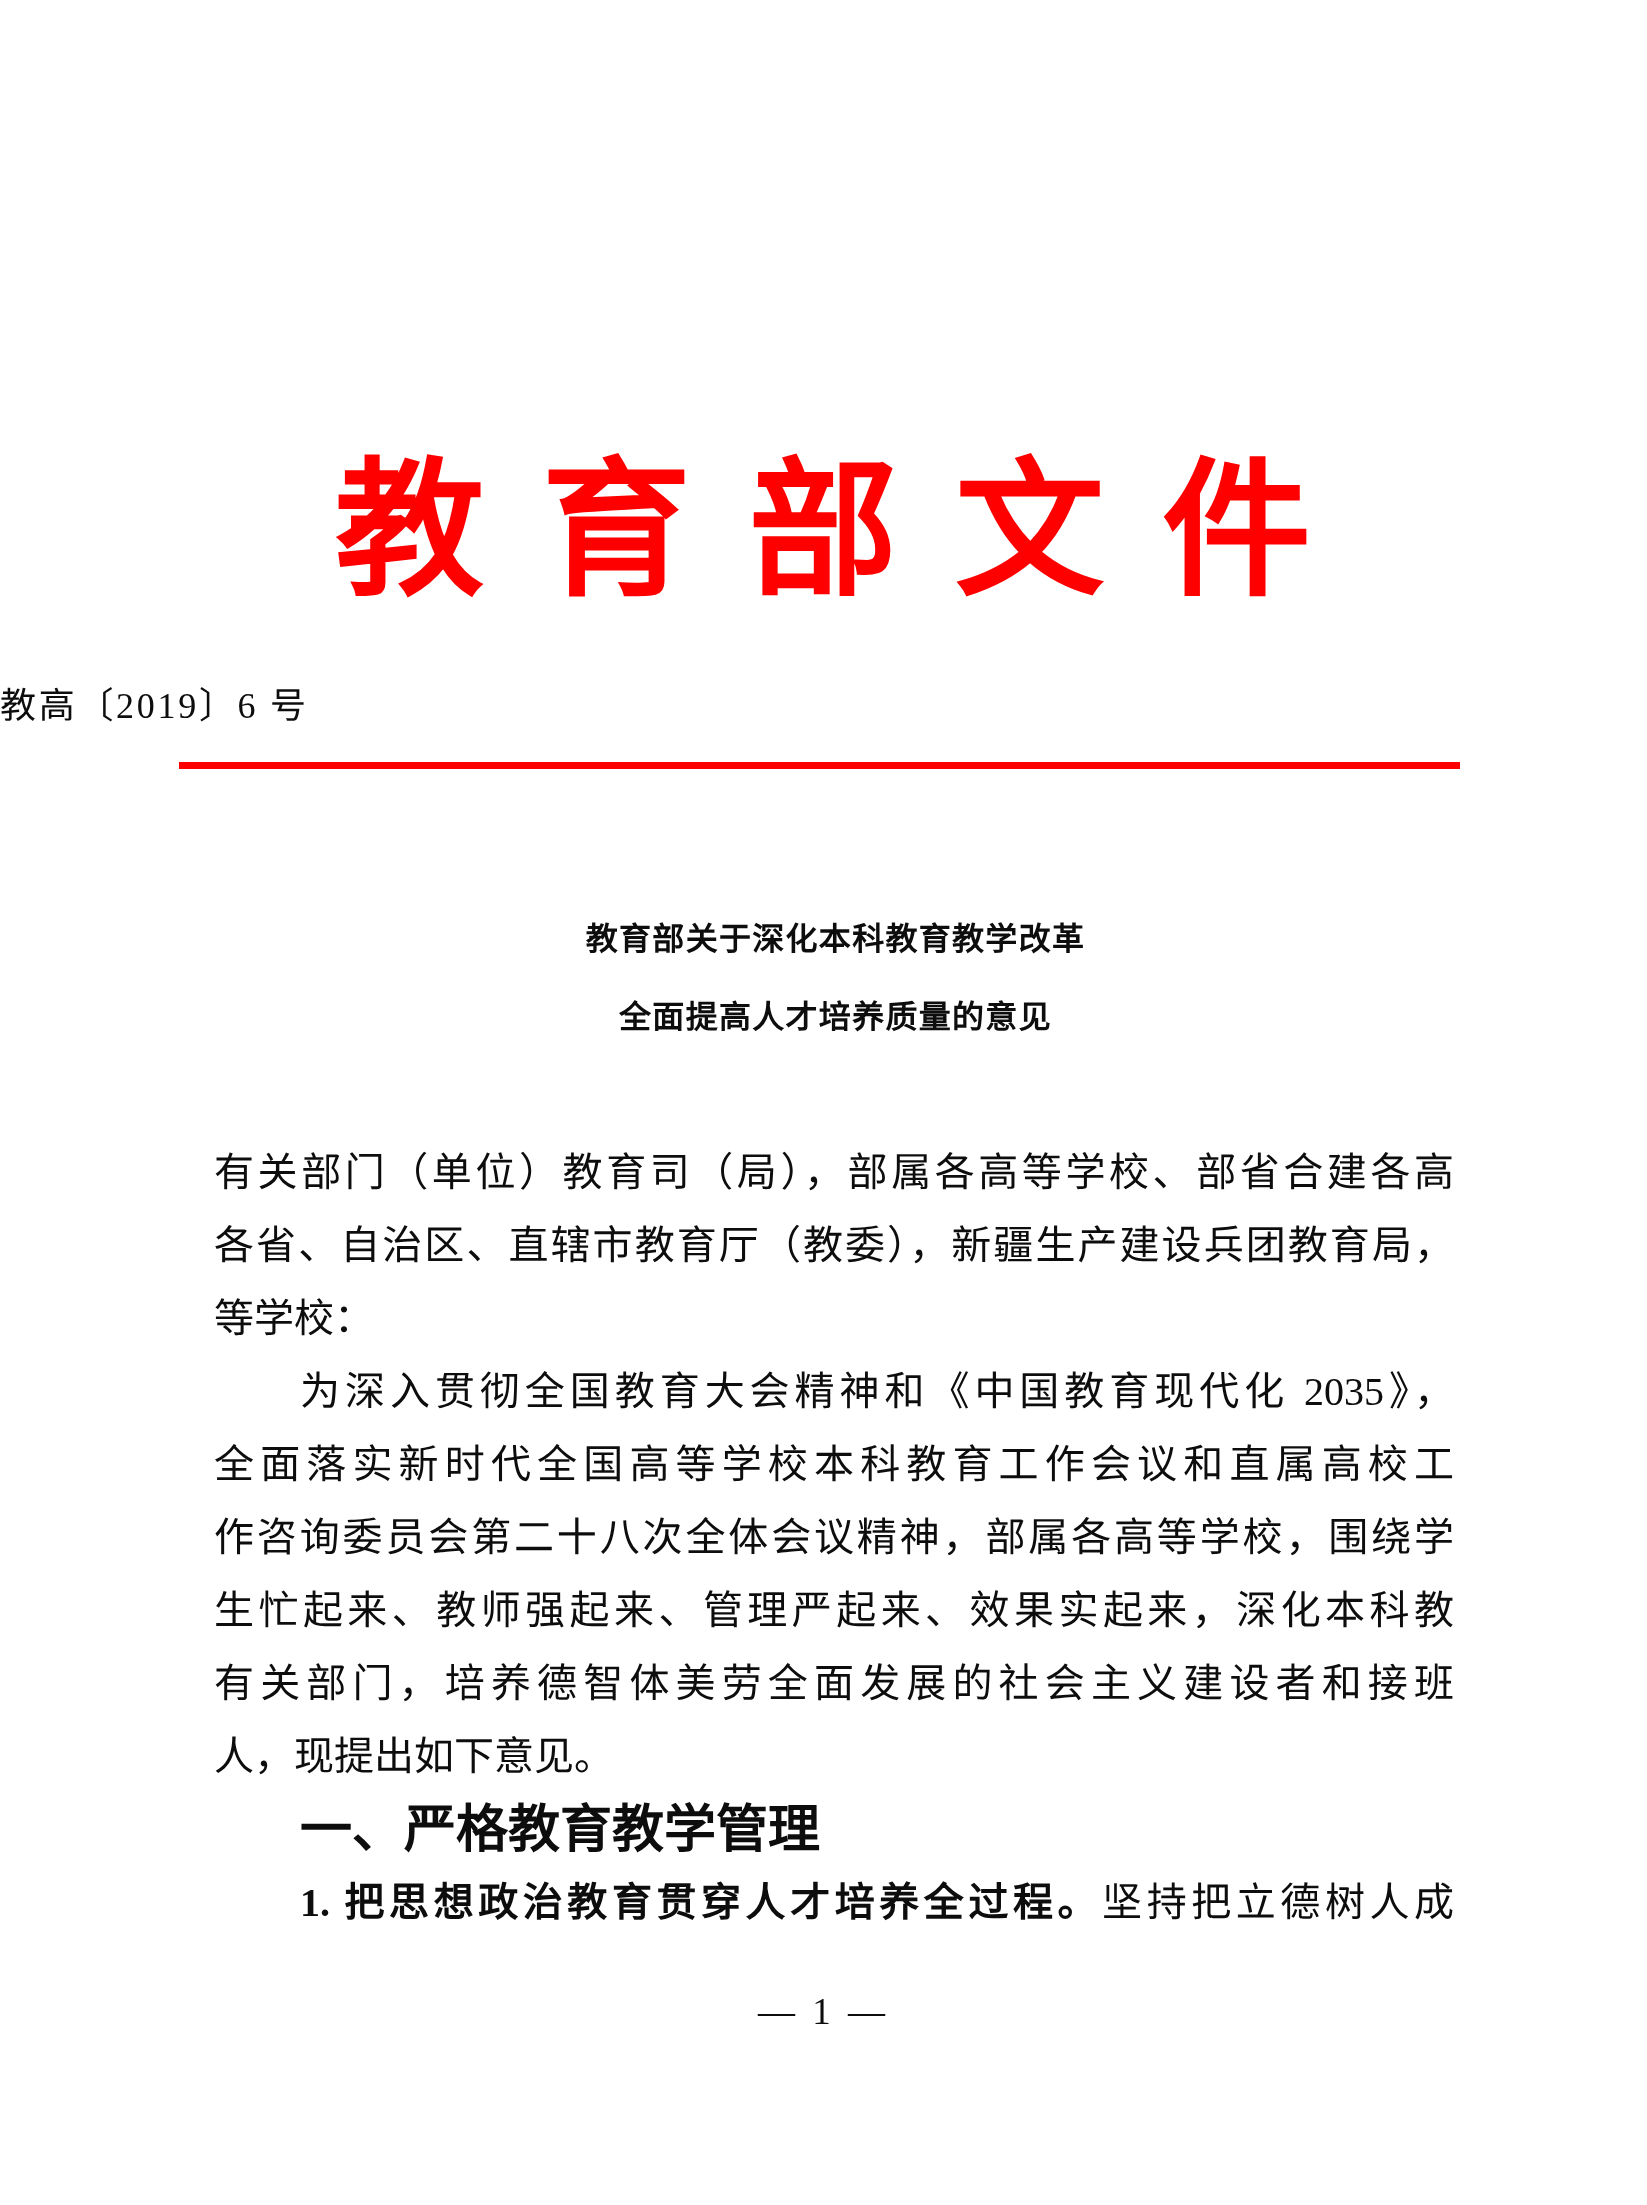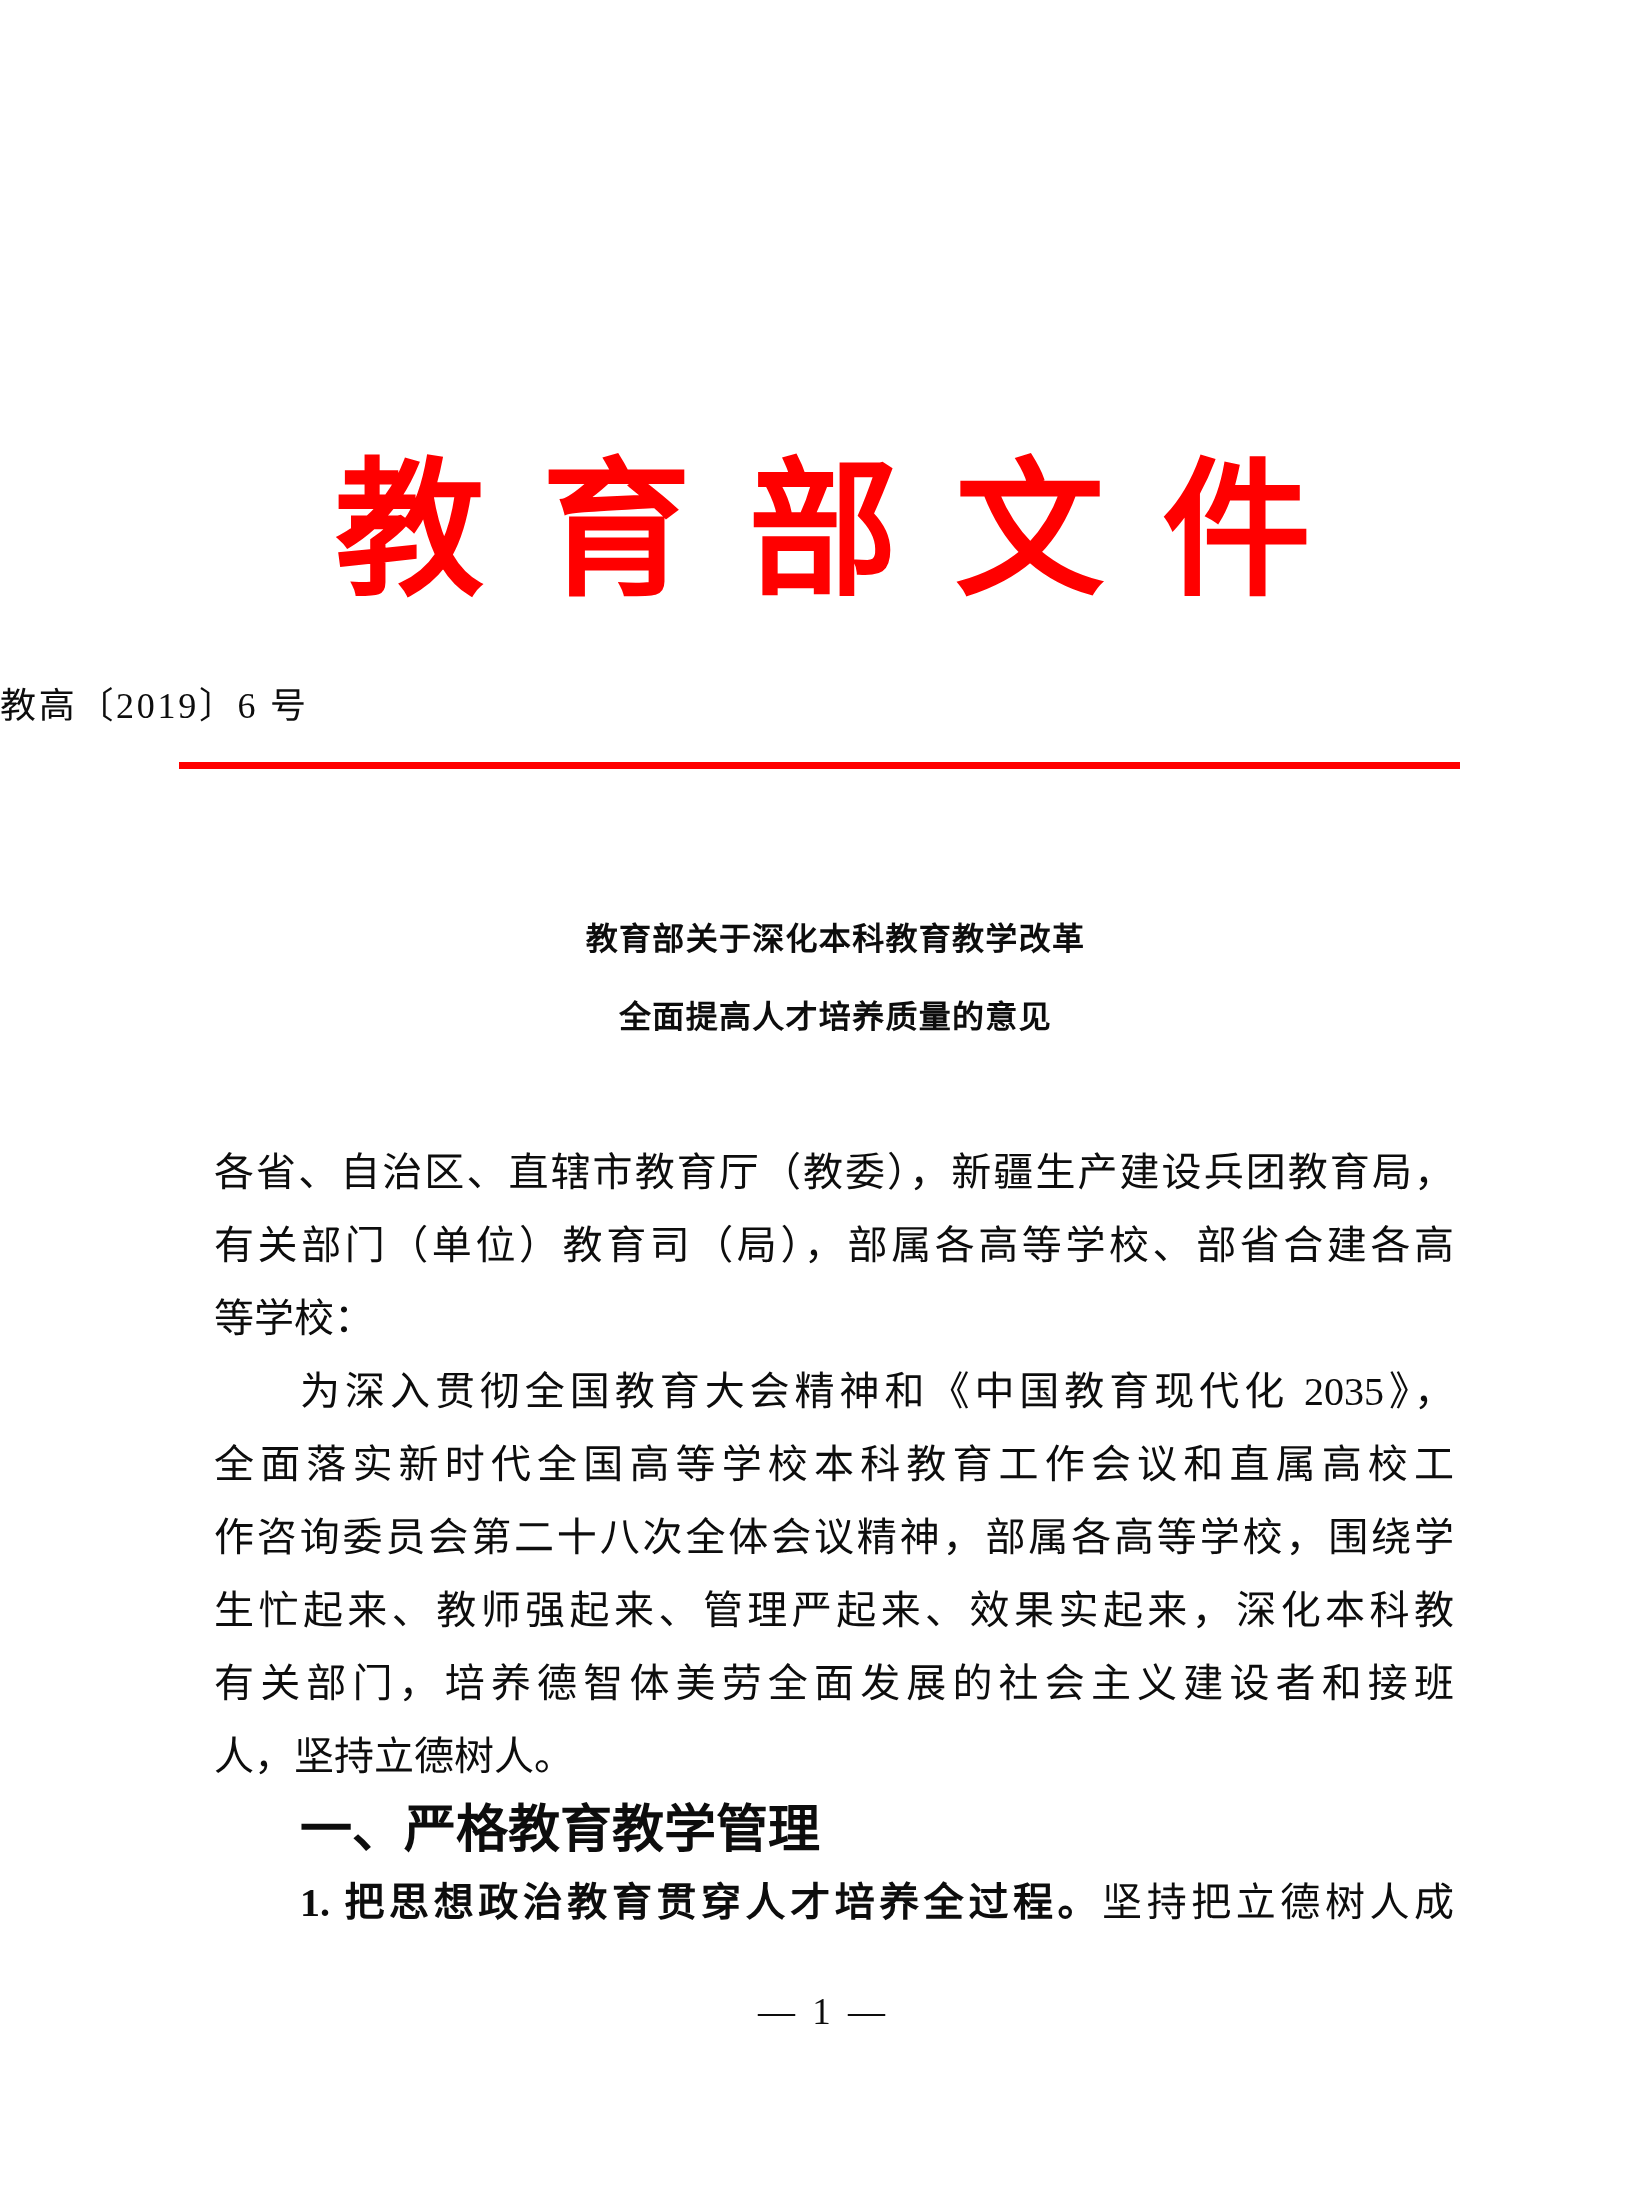--- a/index.html
+++ b/index.html
@@ -118,29 +118,29 @@
   <div class="doc-number">教高〔2019〕6 号</div>
 
   <div class="red-rule"></div>
 
   <div class="doc-title">
     <div>教育部关于深化本科教育教学改革</div>
     <div>全面提高人才培养质量的意见</div>
   </div>
 
   <div class="body-block">
+    <div class="line full">有关部门（单位）教育司（局），部属各高等学校、部省合建各高</div>
     <div class="line full">各省、自治区、直辖市教育厅（教委），新疆生产建设兵团教育局，</div>
-    <div class="line full">有关部门（单位）教育司（局），部属各高等学校、部省合建各高</div>
     <div class="line">等学校：</div>
     <div class="line full indent">为深入贯彻全国教育大会精神和《中国教育现代化 2035》，</div>
     <div class="line full">全面落实新时代全国高等学校本科教育工作会议和直属高校工</div>
     <div class="line full">作咨询委员会第二十八次全体会议精神，部属各高等学校，围绕学</div>
     <div class="line full">生忙起来、教师强起来、管理严起来、效果实起来，深化本科教</div>
     <div class="line full">有关部门，培养德智体美劳全面发展的社会主义建设者和接班</div>
-    <div class="line">人，坚持立德树人。</div>
+    <div class="line">人，现提出如下意见。</div>
     <div class="line heading indent">一、严格教育教学管理</div>
     <div class="line full indent">
       <span class="bold-lead">1. 把思想政治教育贯穿人才培养全过程。</span><span>坚持把立德树人成</span>
     </div>
   </div>
 
   <div class="page-number">— 1 —</div>
 
 </div>
 

